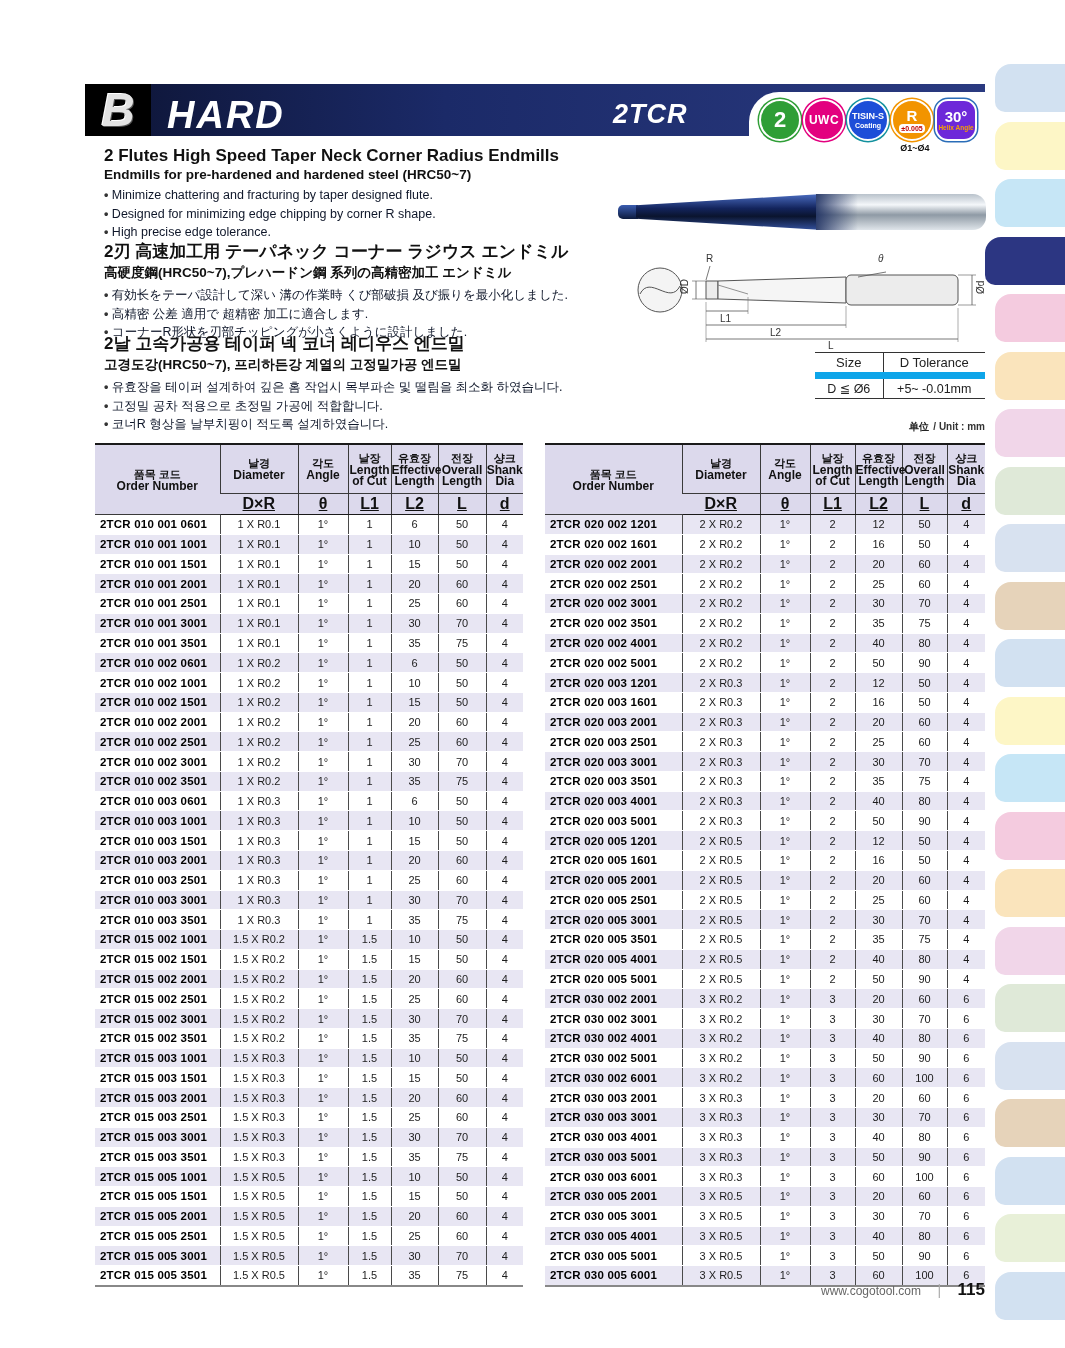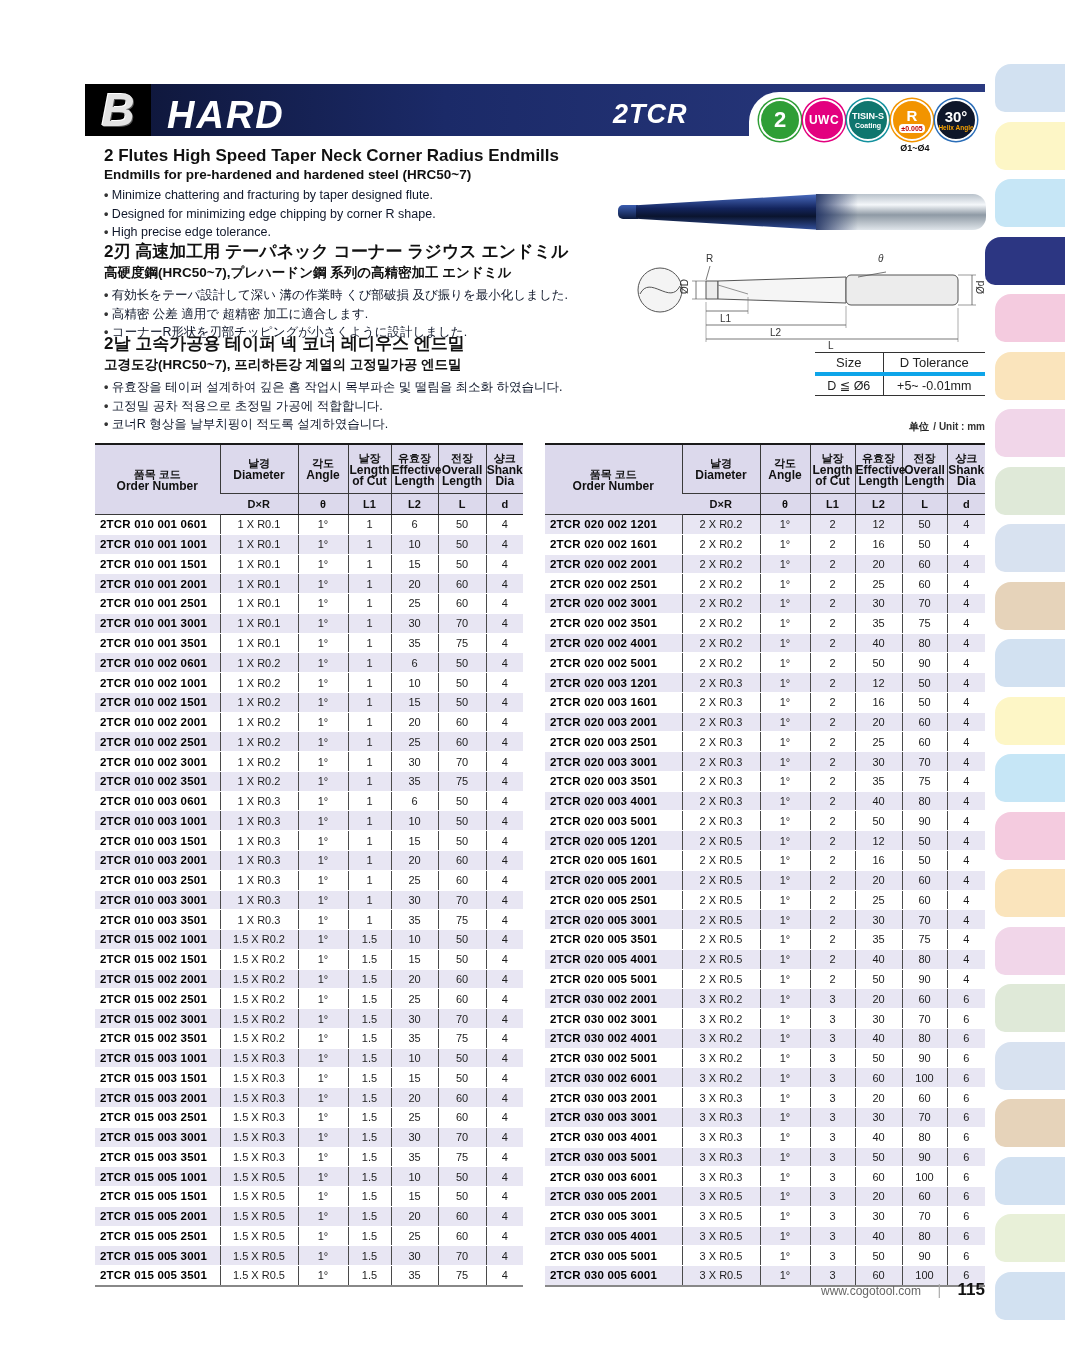--- a/index.html
+++ b/index.html
@@ -58,36 +58,36 @@
   .pm-blend{position:absolute;left:198px;top:12px;width:42px;height:36px;
           background:linear-gradient(90deg,rgba(22,40,92,.85),rgba(22,40,92,0));}
 
   
   .diagram{position:absolute;left:628px;top:250px;width:360px;height:100px;}
   .diagram text{font-family:"Liberation Sans",sans-serif;font-size:10px;fill:#333;}
 
   
   .size-table{position:absolute;left:815px;top:352px;width:170px;border-collapse:collapse;}
   .size-table td{text-align:center;font-size:12.5px;height:19px;padding:0;color:#222;}
-  .size-table tr:first-child td{border-top:1.5px solid #333;border-bottom:4px solid #0ea5e9;font-size:13px;}
+  .size-table tr:first-child td{border-top:1.5px solid #333;border-bottom:7px solid #0ea5e9;font-size:13px;}
   .size-table tr:last-child td{border-bottom:1.5px solid #333;}
   .size-table td+td{border-left:1px solid #333;}
 
   .unit-note{position:absolute;left:845px;top:416px;width:140px;text-align:right;color:#222;}
   .unit-note .u-cn{font-size:10px;font-weight:bold;}
   .unit-note .u-en{font-size:10px;font-weight:bold;color:#333;}
 
   
   .spec{position:absolute;top:443px;border-collapse:collapse;table-layout:fixed;
         border-top:2px solid #1a1a1a;border-bottom:2px solid #888;}
   .spec-left{left:95px;width:428px;}
   .spec-right{left:545px;width:440px;}
   .spec th{background:#dcd9ec;font-weight:bold;color:#111;padding:0;vertical-align:middle;}
   .spec thead tr.hdr-top th{height:48px;border-bottom:1px solid #3a3a3a;}
-  .spec thead tr.hdr-sym th{height:20px;font-size:11px;border-bottom:1.5px solid #1a1a1a;}
+  .spec thead tr.hdr-sym th{height:20px;font-size:16px;border-bottom:1.5px solid #1a1a1a;text-decoration:underline;}
   .spec thead th+th{border-left:1px solid #3a3a3a;}
   .spec .hk{display:block;font-size:11px;line-height:13px;}
   .spec .he{display:block;font-size:12px;line-height:11px;text-align:center;}
   .spec td{height:18.77px;padding:0;text-align:center;font-size:11px;color:#1c1c1c;
            border-bottom:1px solid #fff;}
   .spec td+td{border-left:1px solid #4a4a4a;}
   .spec td.c0{text-align:left;padding-left:5px;font-weight:bold;font-size:11.5px;color:#000;
            letter-spacing:.2px;}
   .spec-left  tbody tr:nth-child(even){background:#e8e6f3;}
   .spec-right tbody tr:nth-child(odd){background:#e8e6f3;}
@@ -116,29 +116,29 @@
   </div>
 
   <div class="badge-panel">
     <div class="badge-row">
       <div class="badge badge-flutes" style="background-color: rgb(47, 158, 54); box-shadow: rgb(47, 158, 54) 0px 0px 0px 1.5px;">
         <span class="b-main">2</span>
       </div>
       <div class="badge badge-uwc" style="background-color: rgb(227, 0, 127); box-shadow: rgb(227, 0, 127) 0px 0px 0px 1.5px;">
         <span class="b-main">UWC</span>
       </div>
-      <div class="badge badge-coating" style="background-color: #0f766e; box-shadow: rgb(19, 145, 158) 0px 0px 0px 1.5px;">
+      <div class="badge badge-coating" style="background-color: #1d4ed8; box-shadow: rgb(19, 145, 158) 0px 0px 0px 1.5px;">
         <span class="b-main">TISIN-S</span>
         <span class="b-sub">Coating</span>
       </div>
       <div class="badge badge-radius" style="background-color: rgb(242, 148, 0); box-shadow: rgb(242, 148, 0) 0px 0px 0px 1.5px;">
         <span class="b-main">R</span>
         <span class="b-sub">±0.005</span>
       </div>
-      <div class="badge badge-helix" style="background-color: #0f172a; box-shadow: rgb(42, 109, 184) 0px 0px 0px 1.5px;">
+      <div class="badge badge-helix" style="background-color: #6d28d9; box-shadow: rgb(42, 109, 184) 0px 0px 0px 1.5px; border-radius: 13px;">
         <span class="b-main">30°</span>
         <span class="b-sub">Helix Angle</span>
       </div>
     </div>
     <div class="badge-note">Ø1~Ø4</div>
   </div>
 
   <div class="desc desc-en">
     <h2>2 Flutes High Speed Taper Neck Corner Radius Endmills</h2>
     <h3>Endmills for pre-hardened and hardened steel (HRC50~7)</h3>

